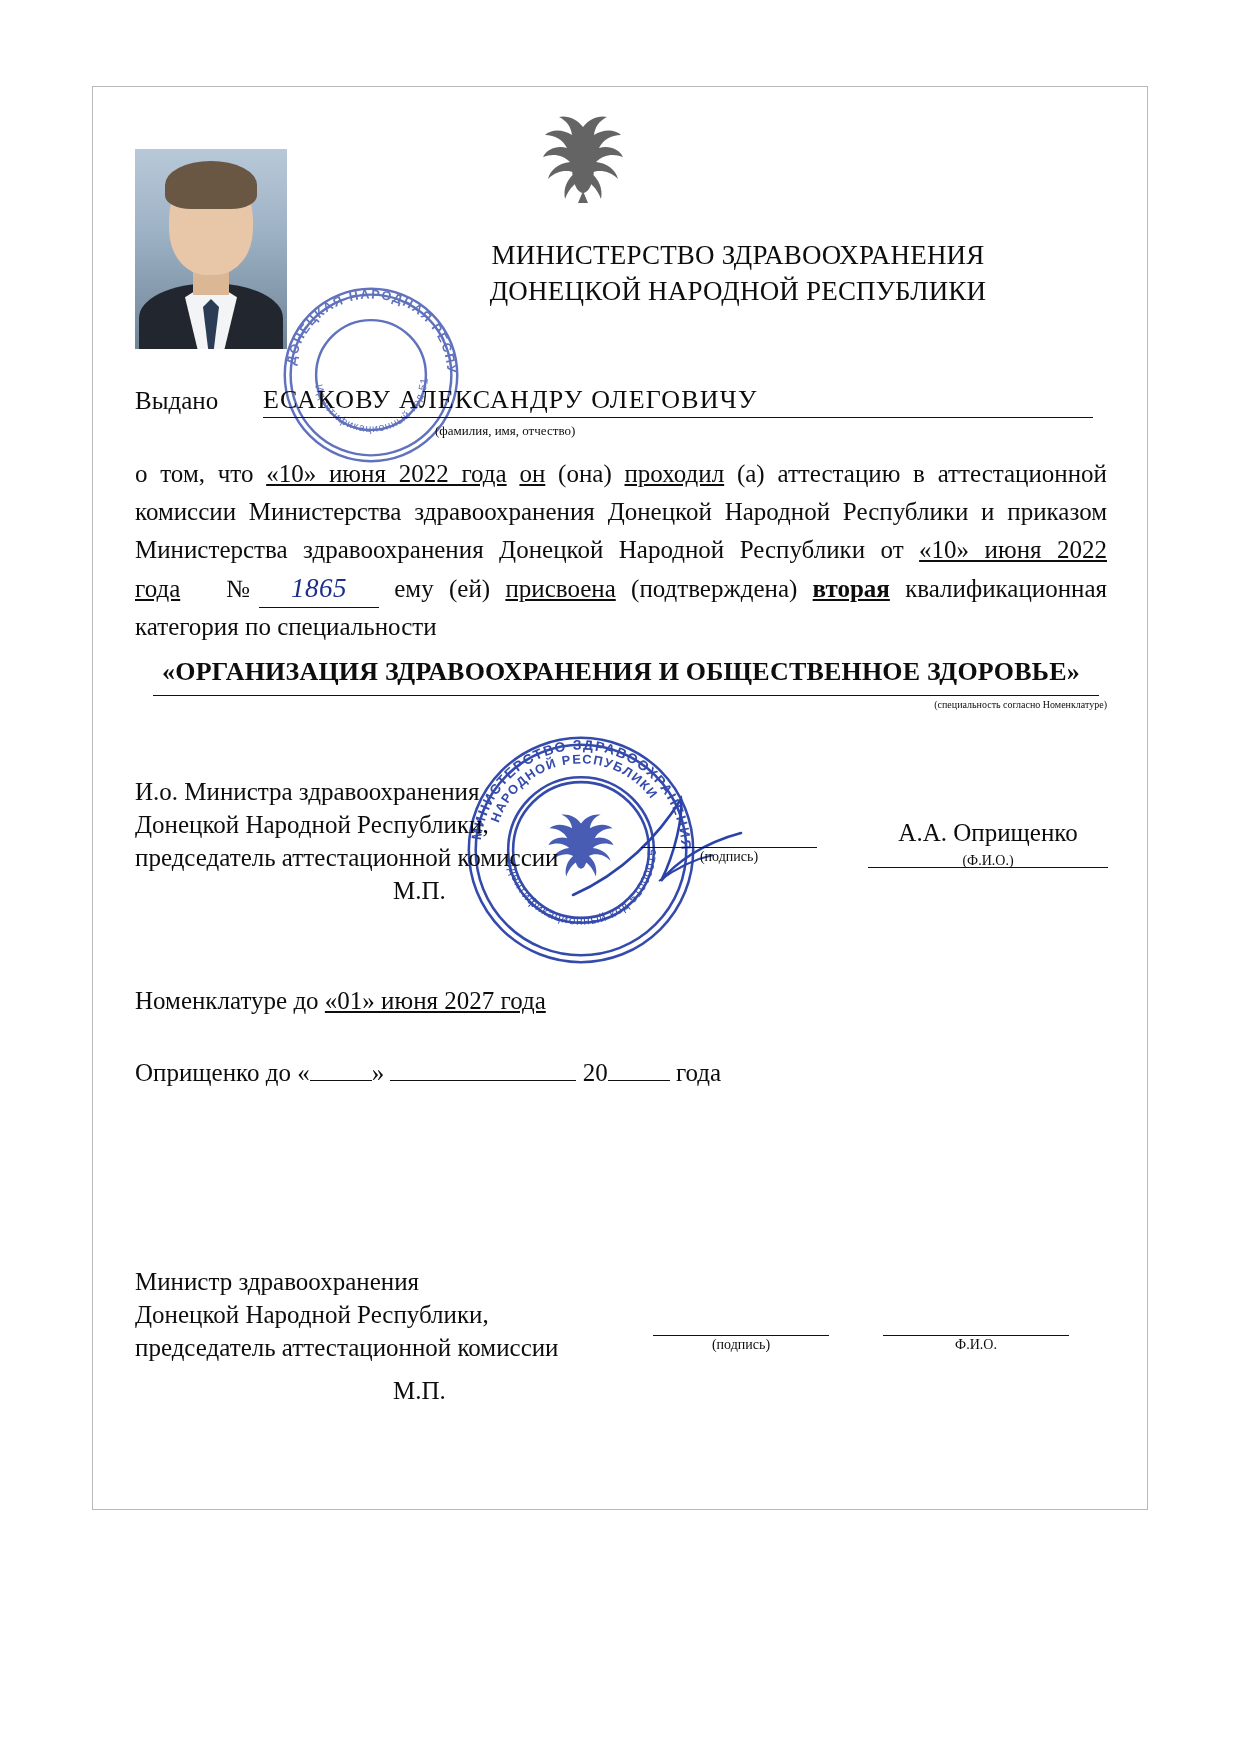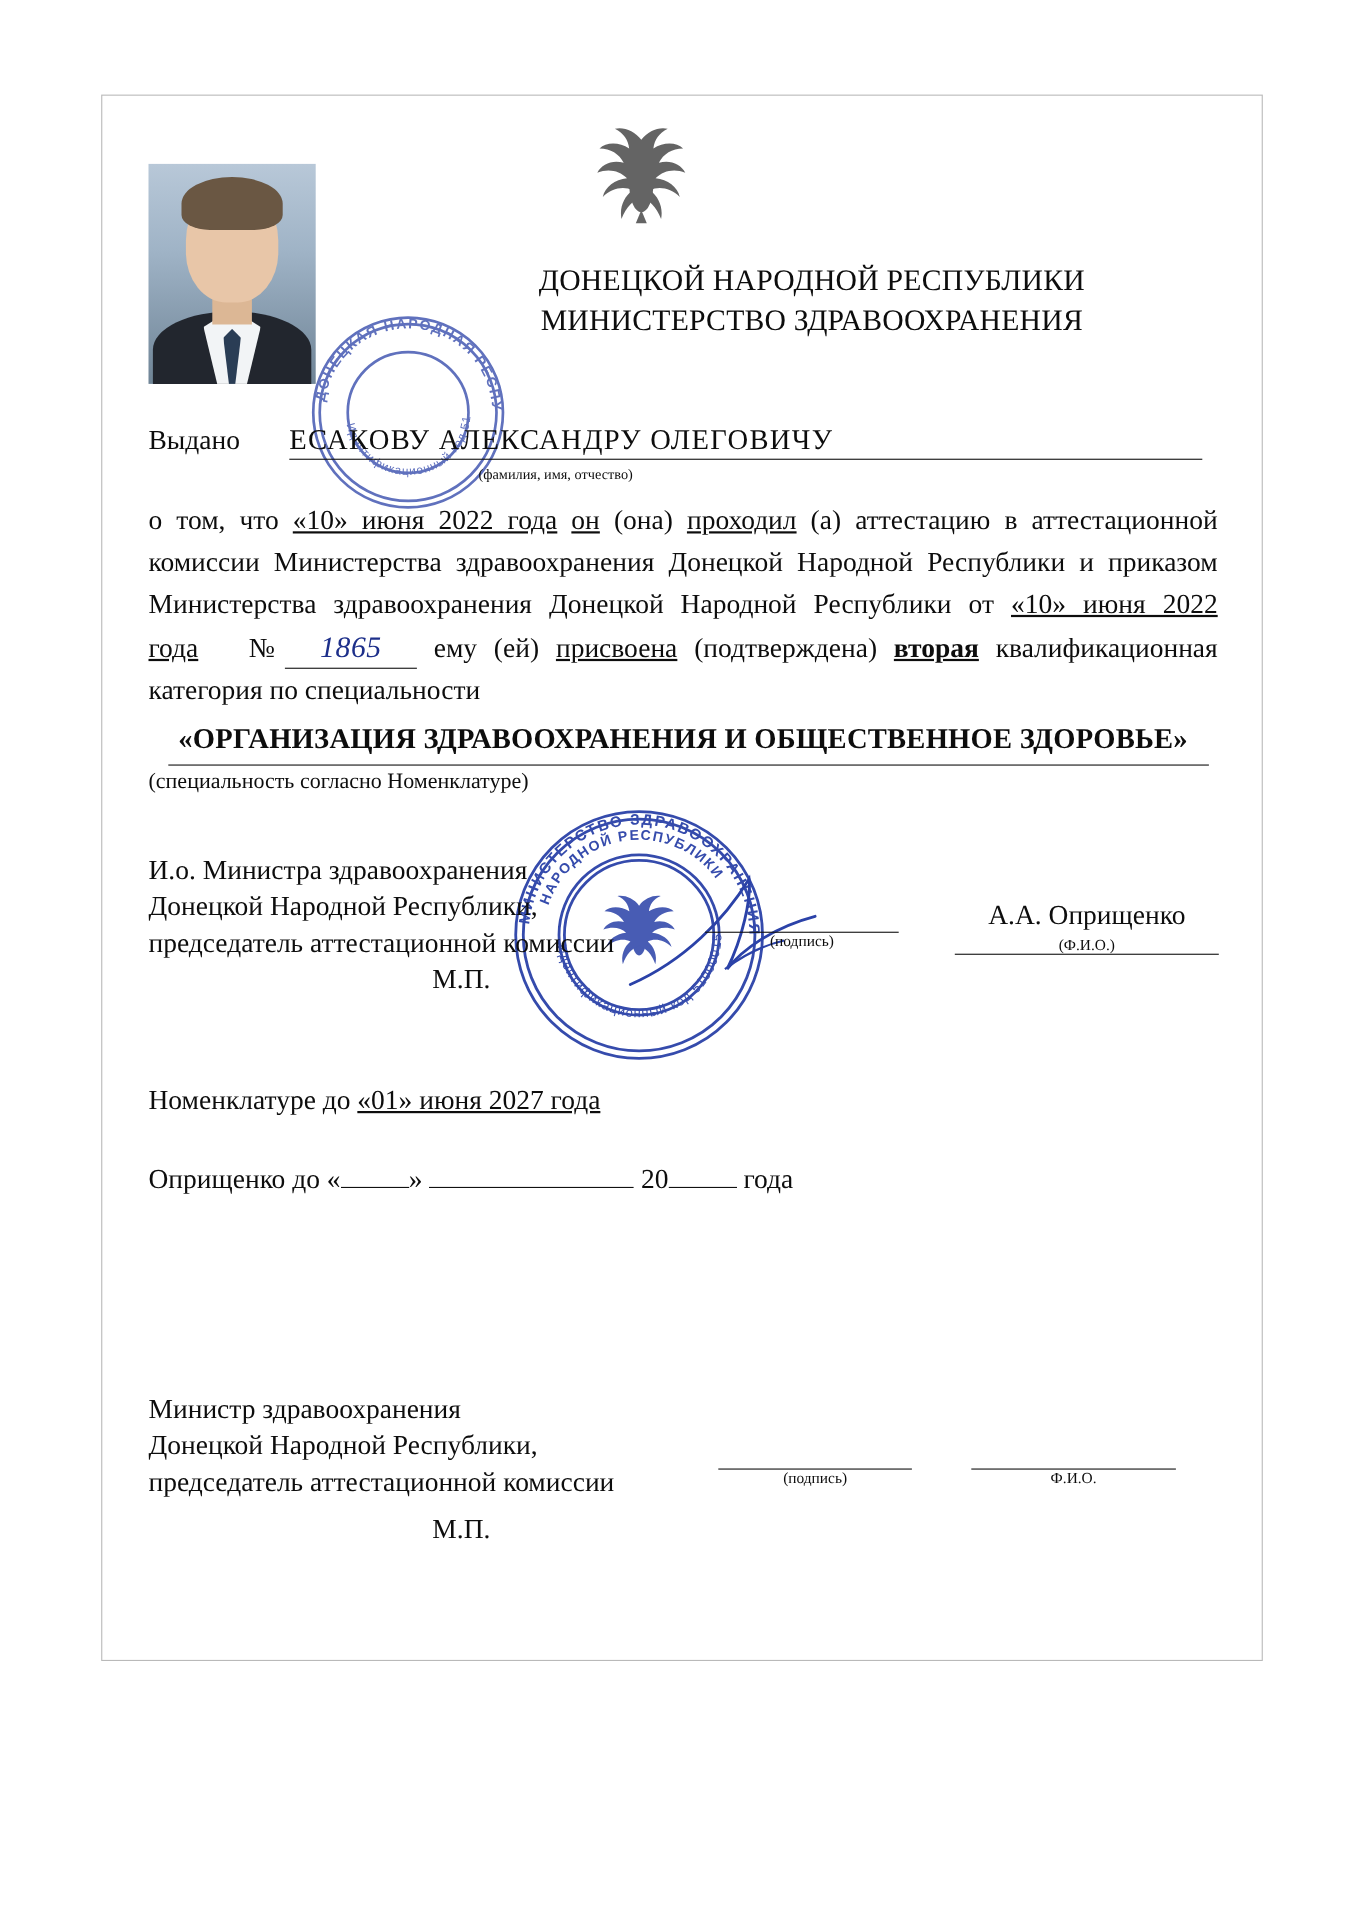--- a/index.html
+++ b/index.html
@@ -196,22 +196,22 @@
     left: 60px;
     top: 608px;
     width: 946px;
     border-bottom: 1.5px solid #111;
   }
   .spec-caption {
     position: absolute;
     left: 42px;
     top: 612px;
     width: 972px;
-    text-align: left;
-    font-size: 20px;
+    text-align: right;
+    font-size: 10px;
   }
 
   
   .sig-block1 {
     position: absolute;
     left: 42px;
     top: 688px;
     font-size: 25px;
     line-height: 33px;
   }
@@ -397,22 +397,22 @@
       <text font-family="Liberation Sans, sans-serif" font-size="13" fill="#2b42a8" font-weight="bold" letter-spacing="1.5">
         <textPath href="#arcS1" startOffset="4%">ДОНЕЦКАЯ НАРОДНАЯ РЕСПУБЛИКА</textPath>
       </text>
       <text font-family="Liberation Sans, sans-serif" font-size="11" fill="#2b42a8" letter-spacing="1">
         <textPath href="#arcS2" startOffset="6%">Идентификационный код 51000015</textPath>
       </text>
     </svg>
   </div>
 
   <div class="ministry">
+    <div>МИНИСТЕРСТВО ЗДРАВООХРАНЕНИЯ</div>
     <div>ДОНЕЦКОЙ НАРОДНОЙ РЕСПУБЛИКИ</div>
-    <div>МИНИСТЕРСТВО ЗДРАВООХРАНЕНИЯ</div>
   </div>
 
 
   <div class="issued-row">
     <span class="issued-label">Выдано</span>
     <div class="issued-name">ЕСАКОВУ  АЛЕКСАНДРУ  ОЛЕГОВИЧУ</div>
     <div class="sub-caption narrow">(фамилия, имя, отчество)</div>
   </div>
 
   <div class="body-par">

